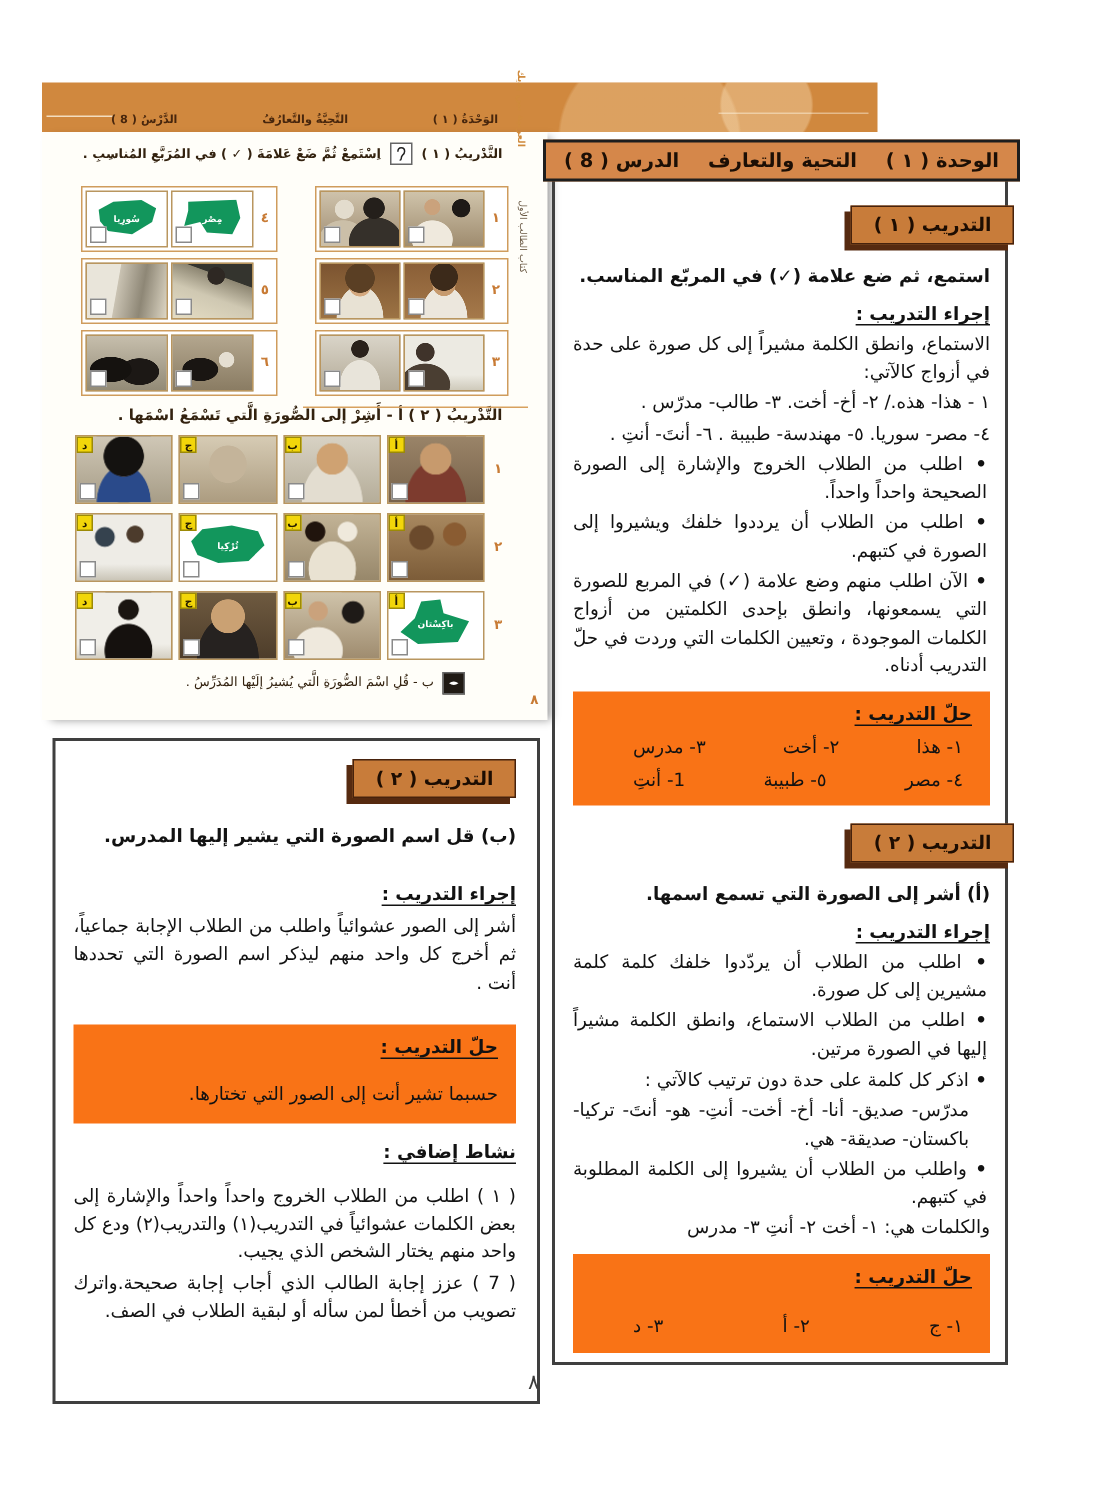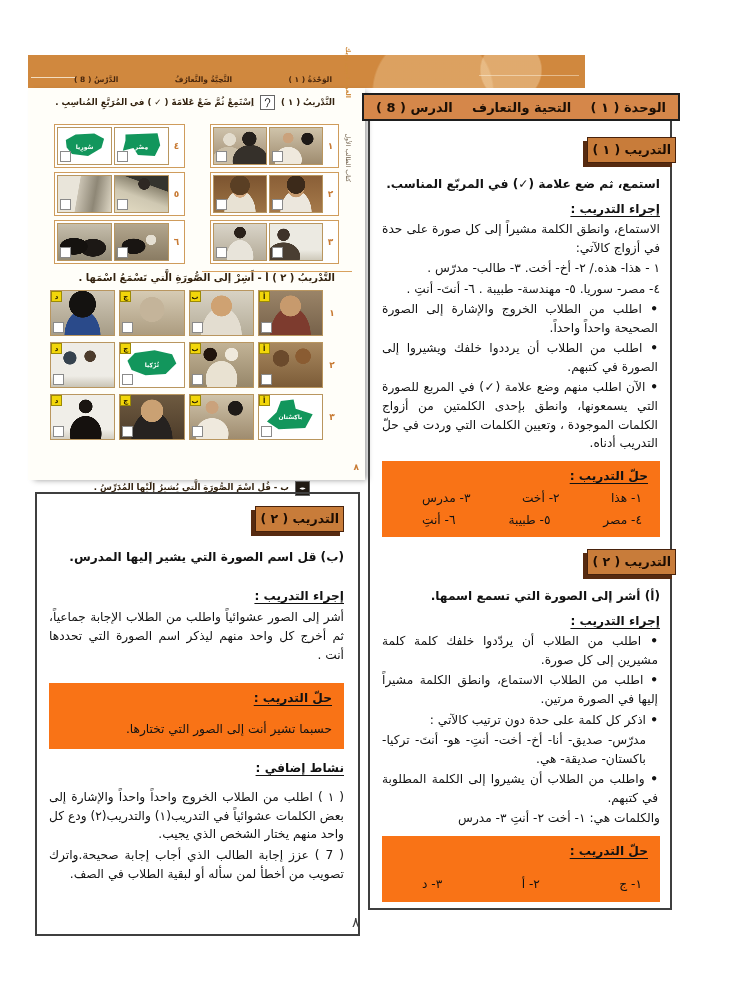--- a/index.html
+++ b/index.html
@@ -45,21 +45,21 @@
   .ex2-title{position:absolute;top:184px;right:30px;left:14px;direction:rtl;text-align:right;
     font-size:10px;font-weight:bold;color:#33220f;}
   .ex2-row{position:absolute;left:22px;right:28px;height:46px;display:flex;direction:rtl;gap:4px;align-items:stretch;}
   .q1{top:202px;} .q2{top:254px;} .q3{top:306px;}
   .rownum{width:10px;display:flex;align-items:center;justify-content:center;color:#c87b35;
     font-size:9px;font-weight:bold;}
   .tab{position:absolute;top:0;left:0;width:11px;height:11px;background:#f2d60a;border:1px solid #9c8a06;
     box-sizing:border-box;display:flex;align-items:center;justify-content:center;
     font-size:7px;font-weight:bold;color:#241c00;z-index:3;}
   .partb{position:absolute;top:360px;right:52px;left:14px;direction:rtl;text-align:right;
-    font-size:8.6px;font-weight:bold;color:#33220f;margin-top:33px;}
+    font-size:8.6px;font-weight:normal;color:#33220f;}
   .scan-pagenum{position:absolute;right:6px;bottom:8px;color:#c87b35;font-size:9px;font-weight:bold;}
   .spine{position:absolute;right:4px;top:6px;width:14px;height:330px;}
   .spine span{position:absolute;right:9px;white-space:nowrap;transform:rotate(90deg);transform-origin:right top;}
   .spine-series{top:4px;font-size:6.5px;font-weight:bold;color:#cf8a3c;}
   .spine-book{top:88px;font-size:6.3px;color:#6b5a45;}
   .spine-line{position:absolute;right:10px;top:178px;height:150px;width:1px;background:#d8a15f;}
 
   
   .sc-meet{background:radial-gradient(circle at 68% 30%,#241f1b 16%,transparent 17%),radial-gradient(ellipse at 70% 92%,#35302a 34%,transparent 35%),radial-gradient(circle at 30% 32%,#e3dccd 14%,transparent 15%),radial-gradient(ellipse at 28% 92%,#cbbfa8 30%,transparent 31%),linear-gradient(180deg,#cec2ab,#a08d72);}
   .sc-kidswhite{background:radial-gradient(circle at 35% 28%,#caa27c 12%,transparent 13%),radial-gradient(ellipse at 35% 88%,#efe9dd 28%,transparent 29%),radial-gradient(circle at 72% 30%,#1e1a17 13%,transparent 14%),linear-gradient(180deg,#cfc3aa,#9f8c6f);}
@@ -83,21 +83,21 @@
 
   
   .rightbox{left:368px;top:97px;width:304px;height:813px;border-left:2px solid #3f3f3f;
     border-right:2px solid #3f3f3f;border-bottom:2px solid #3f3f3f;box-sizing:border-box;}
   .unit-header{position:absolute;left:-8px;top:-4px;width:318px;height:28px;background:#d5874a;
     border:2px solid #1e1e1e;box-sizing:border-box;display:flex;direction:rtl;align-items:center;
     justify-content:space-between;padding:0 12px;font-size:13px;font-weight:bold;color:#1c0f05;z-index:3;}
   .rp-content{position:absolute;inset:0;padding:38px 10px 8px 12px;direction:rtl;font-size:12.2px;
     line-height:1.52;color:#121212;box-sizing:border-box;}
   .sec-label{display:inline-block;background:#c87c3a;border:1px solid #47220c;color:#1d0d02;
-    font-weight:bold;font-size:12.5px;padding:2px 4px 3px;margin:2px -16px 8px 0;
+    font-weight:bold;font-size:12.5px;padding:2px 14px 3px;margin:2px -16px 8px 0;
     box-shadow:-4px 4px 0 #562a10;position:relative;z-index:2;text-align:right;}
   .bold-line{font-weight:bold;margin:4px 0 6px;}
   .proc{font-weight:bold;text-decoration:underline;text-underline-offset:3px;margin:6px 0 2px;}
   .para{margin:0 0 2px;text-align:justify;}
   .blt{margin:0 0 2px;text-align:justify;padding-right:2px;}
   .blt::before{content:"• ";font-weight:bold;}
   .indent{padding-right:14px;}
   .solbox{background:#f97316;padding:6px 12px 8px;margin:8px 0 10px;}
   .solbox .ttl{font-weight:bold;text-decoration:underline;text-underline-offset:3px;margin:0 0 4px;}
   .solrow{display:flex;direction:rtl;justify-content:space-between;padding:0 6px 0 28px;margin-top:3px;}
@@ -349,21 +349,21 @@
     <div class="solbox">
       <p class="ttl">حلّ التدريب :</p>
       <div class="solrow">
         <span>١- هذا</span>
         <span>٢- أخت</span>
         <span>٣- مدرس</span>
       </div>
       <div class="solrow">
         <span>٤- مصر</span>
         <span>٥- طبيبة</span>
-        <span>٦- أنتِ</span>
+        <span>1- أنتِ</span>
       </div>
     </div>
     <div style="text-align:right;">
       <span class="sec-label">التدريب ( ٢ )</span>
     </div>
     <p class="bold-line">(أ) أشر إلى الصورة التي تسمع اسمها.</p>
     <p class="proc">إجراء التدريب :</p>
     <p class="blt">اطلب من الطلاب أن يردّدوا خلفك كلمة كلمة مشيرين إلى كل صورة.</p>
     <p class="blt">اطلب من الطلاب الاستماع، وانطق الكلمة مشيراً إليها في الصورة مرتين.</p>
     <p class="blt">اذكر كل كلمة على حدة دون ترتيب كالآتي :</p>

